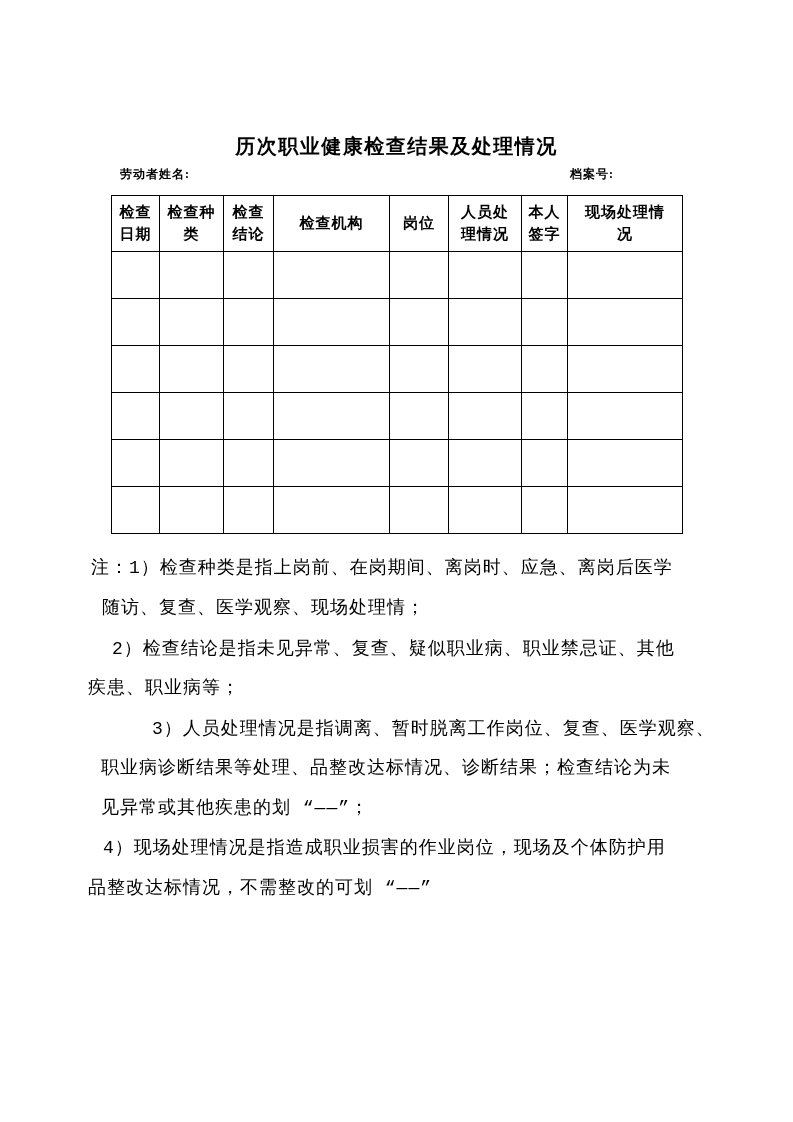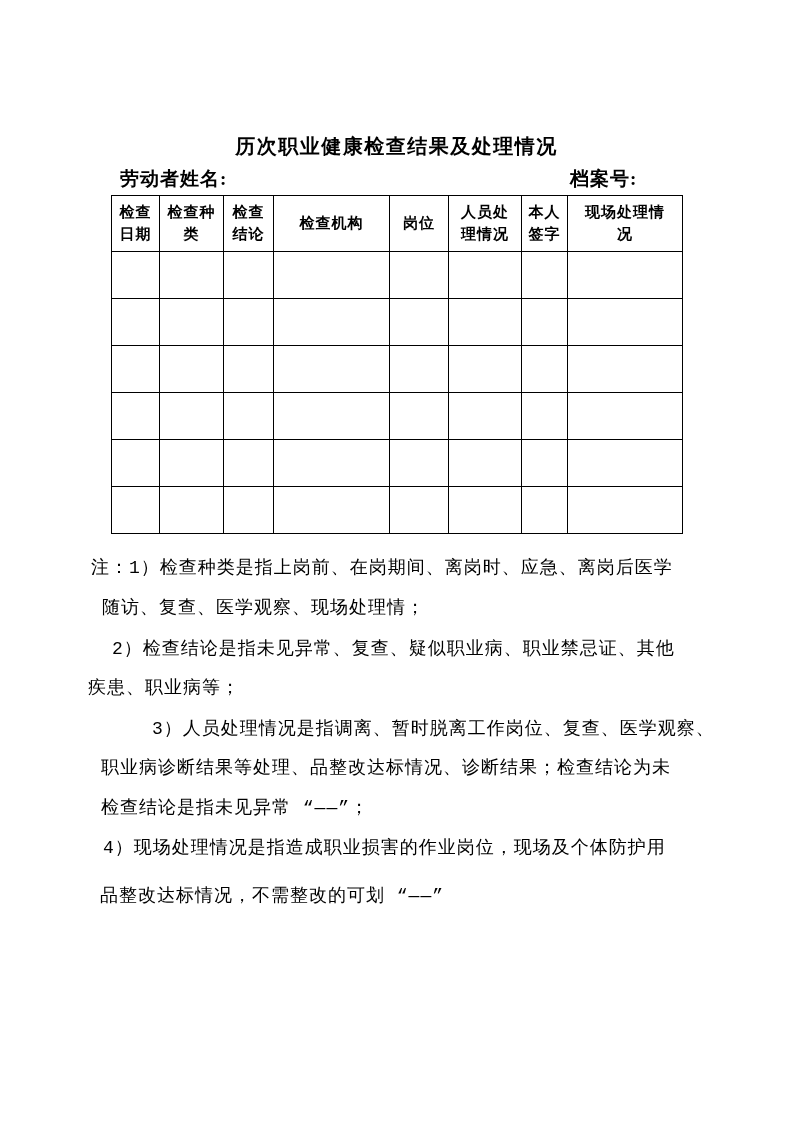--- a/index.html
+++ b/index.html
@@ -26,21 +26,21 @@
     left: 0;
     width: 100%;
     margin: 0;
     text-align: center;
     font-size: 20px;
     font-weight: bold;
     letter-spacing: 1.5px;
   }
   .meta-label {
     position: absolute;
-    font-size: 19px;
+    font-size: 12px;
     font-weight: bold;
     letter-spacing: 1px;
     white-space: nowrap;
   }
   .worker-name-label { left: 120px; top: 166px; }
   .file-number-label { left: 570px; top: 166px; }
 
   table.exam-table {
     position: absolute;
     left: 111px;
@@ -84,21 +84,21 @@
     font-family: Liberation Mono, monospace;
   }
   .nl0 { left: 91px;  top: 558px; }
   .nl1 { left: 102px; top: 598px; }
   .nl2 { left: 112px; top: 639px; }
   .nl3 { left: 88px;  top: 678px; }
   .nl4 { left: 104px; top: 719px; margin-left: 48px; }
   .nl5 { left: 101px; top: 758px; }
   .nl6 { left: 101px; top: 798px; }
   .nl7 { left: 103px; top: 838px; }
-  .nl8 { left: 100px; top: 878px; margin-top: 8px; }
+  .nl8 { left: 88px; top: 878px; }
 </style>
 </head>
 <body>
 
 <div class="page">
 
   <h1 class="title">历次职业健康检查结果及处理情况</h1>
 
   <span class="meta-label worker-name-label">劳动者姓名:</span>
 
@@ -197,18 +197,18 @@
       </tbody>
   </table>
 
   <div class="notes">
     <div class="note-line nl0">注：1）检查种类是指上岗前、在岗期间、离岗时、应急、离岗后医学</div>
     <div class="note-line nl1">随访、复查、医学观察、现场处理情；</div>
     <div class="note-line nl2">2）检查结论是指未见异常、复查、疑似职业病、职业禁忌证、其他</div>
     <div class="note-line nl3">疾患、职业病等；</div>
     <div class="note-line nl4">3）人员处理情况是指调离、暂时脱离工作岗位、复查、医学观察、</div>
     <div class="note-line nl5">职业病诊断结果等处理、品整改达标情况、诊断结果；检查结论为未</div>
-    <div class="note-line nl6">检查结论是指未见异常 “——”；</div>
+    <div class="note-line nl6">见异常或其他疾患的划 “——”；</div>
     <div class="note-line nl7">4）现场处理情况是指造成职业损害的作业岗位，现场及个体防护用</div>
     <div class="note-line nl8">品整改达标情况，不需整改的可划 “——”</div>
   </div>
 
 </div>
 
 </body></html>

